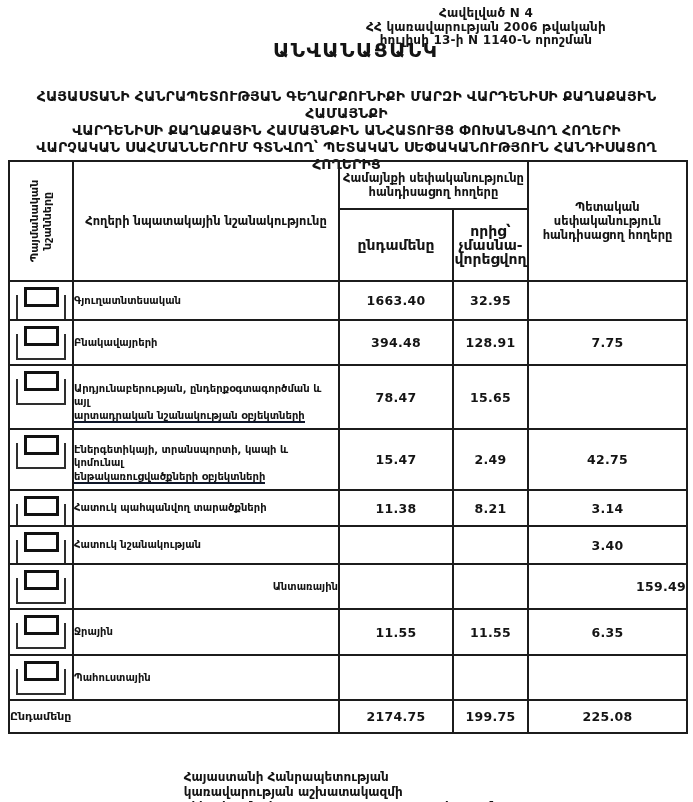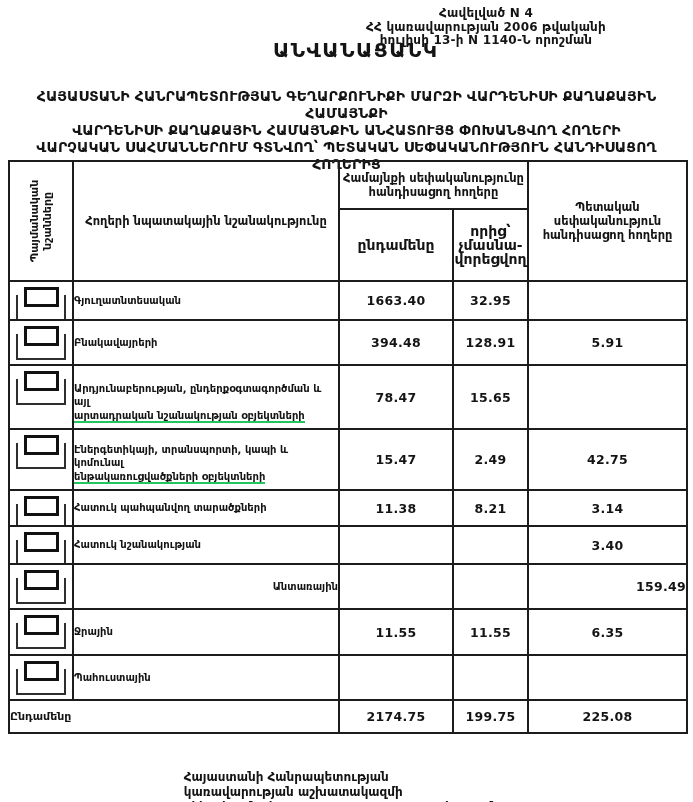--- a/index.html
+++ b/index.html
@@ -59,21 +59,21 @@
   .swatch{
     position:absolute;top:5px;left:14px;width:29px;height:14px;
     border:3px solid #111;background:#fff;z-index:2;
   }
   .bracket{
     position:absolute;top:13px;left:6px;width:46px;height:24px;
     border:2px solid #2e2e2e;border-top:none;
   }
 
   td.lbl{font-size:10px;line-height:13.5px;padding:3px 6px 4px 13px;}
-  td.lbl .l2{border-bottom:2px solid #22c55e;}
+  td.lbl .l2{border-bottom:2px solid #0f172a;}
   td.num{font-size:12.5px;text-align:center;letter-spacing:.3px;}
 
   tr.total td{height:31px;}
   td.total-lbl{font-size:11px;padding-left:48px;}
 
   
   tr.r0 td{height:37px;} tr.r1 td{height:43px;} tr.r2 td{height:56px;}
   tr.r3 td{height:53px;} tr.r4 td{height:34px;margin-top:20px;} tr.r5 td{height:36px;}
   tr.r6 td{height:43px;text-align:right;} tr.r7 td{height:44px;} tr.r8 td{height:43px;margin-left:21px;}
   tr.r2 td.lbl,tr.r3 td.lbl{vertical-align:bottom;padding-bottom:6px;}
@@ -139,21 +139,21 @@
         <td class="num"></td>
       </tr>
       <tr class="r1">
         <td class="sym">
             <div class="swatch"></div>
             <div class="bracket"></div>
           </td>
         <td class="lbl"><span>Բնակավայրերի</span></td>
         <td class="num">394.48</td>
         <td class="num">128.91</td>
-        <td class="num">5.91</td>
+        <td class="num">7.75</td>
       </tr>
       <tr class="r2">
         <td class="sym">
             <div class="swatch"></div>
             <div class="bracket"></div>
           </td>
         <td class="lbl"><span>Արդյունաբերության, ընդերքօգտագործման և այլ</span><br><span class="l2">արտադրական նշանակության օբյեկտների</span></td>
         <td class="num">78.47</td>
         <td class="num">15.65</td>
         <td class="num"></td>

